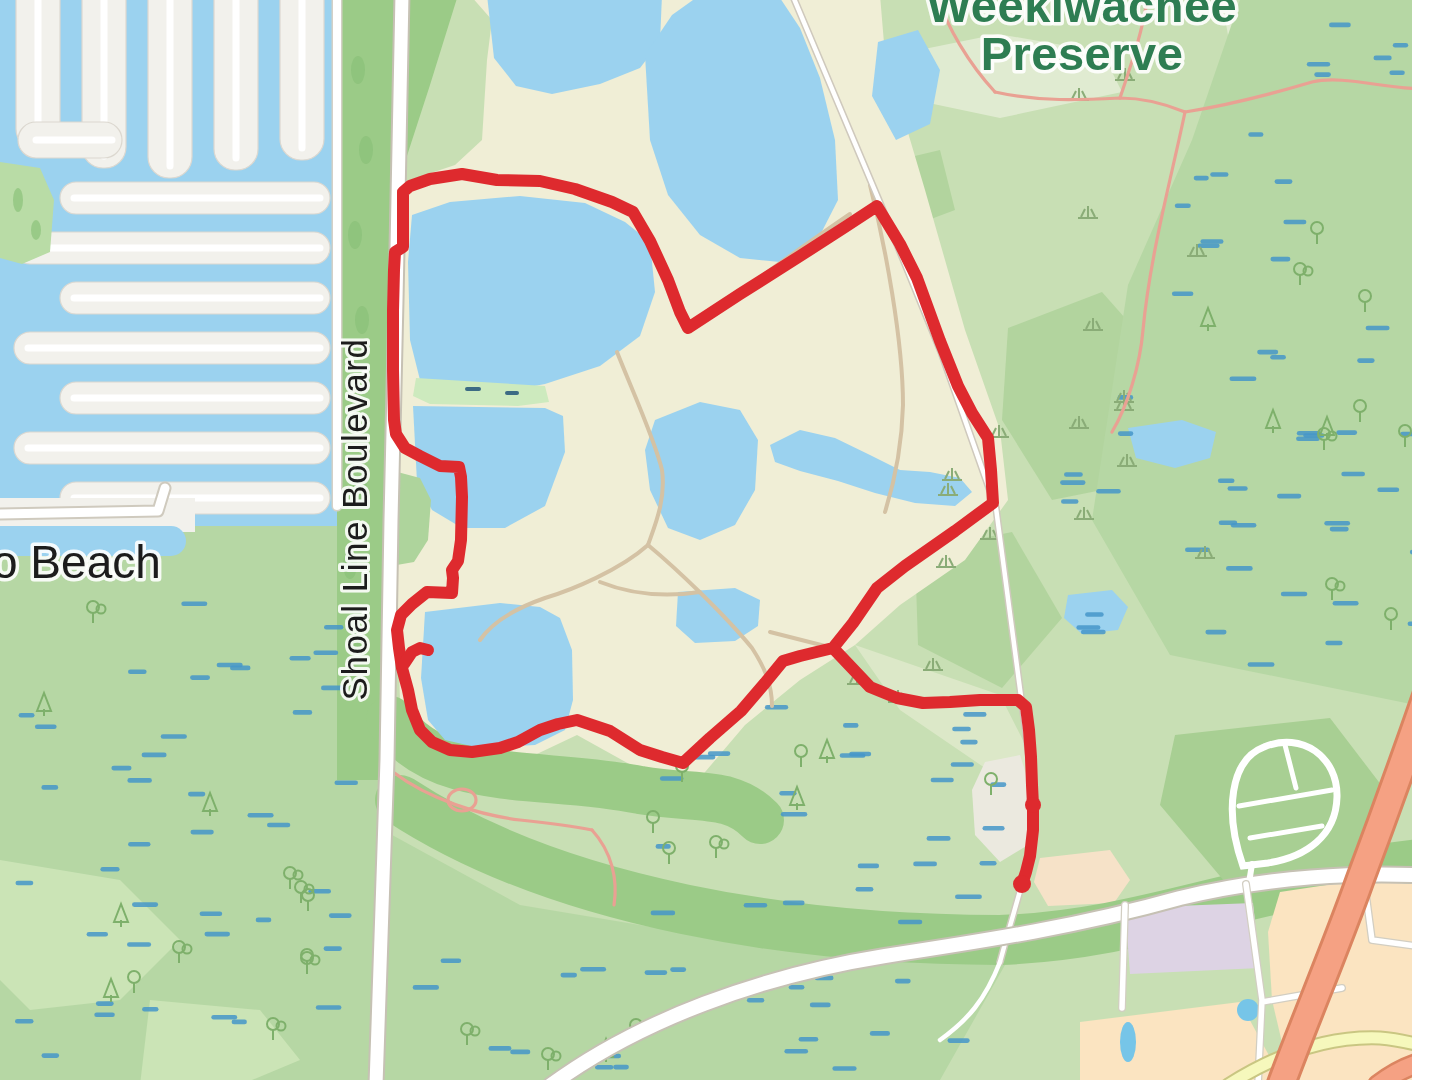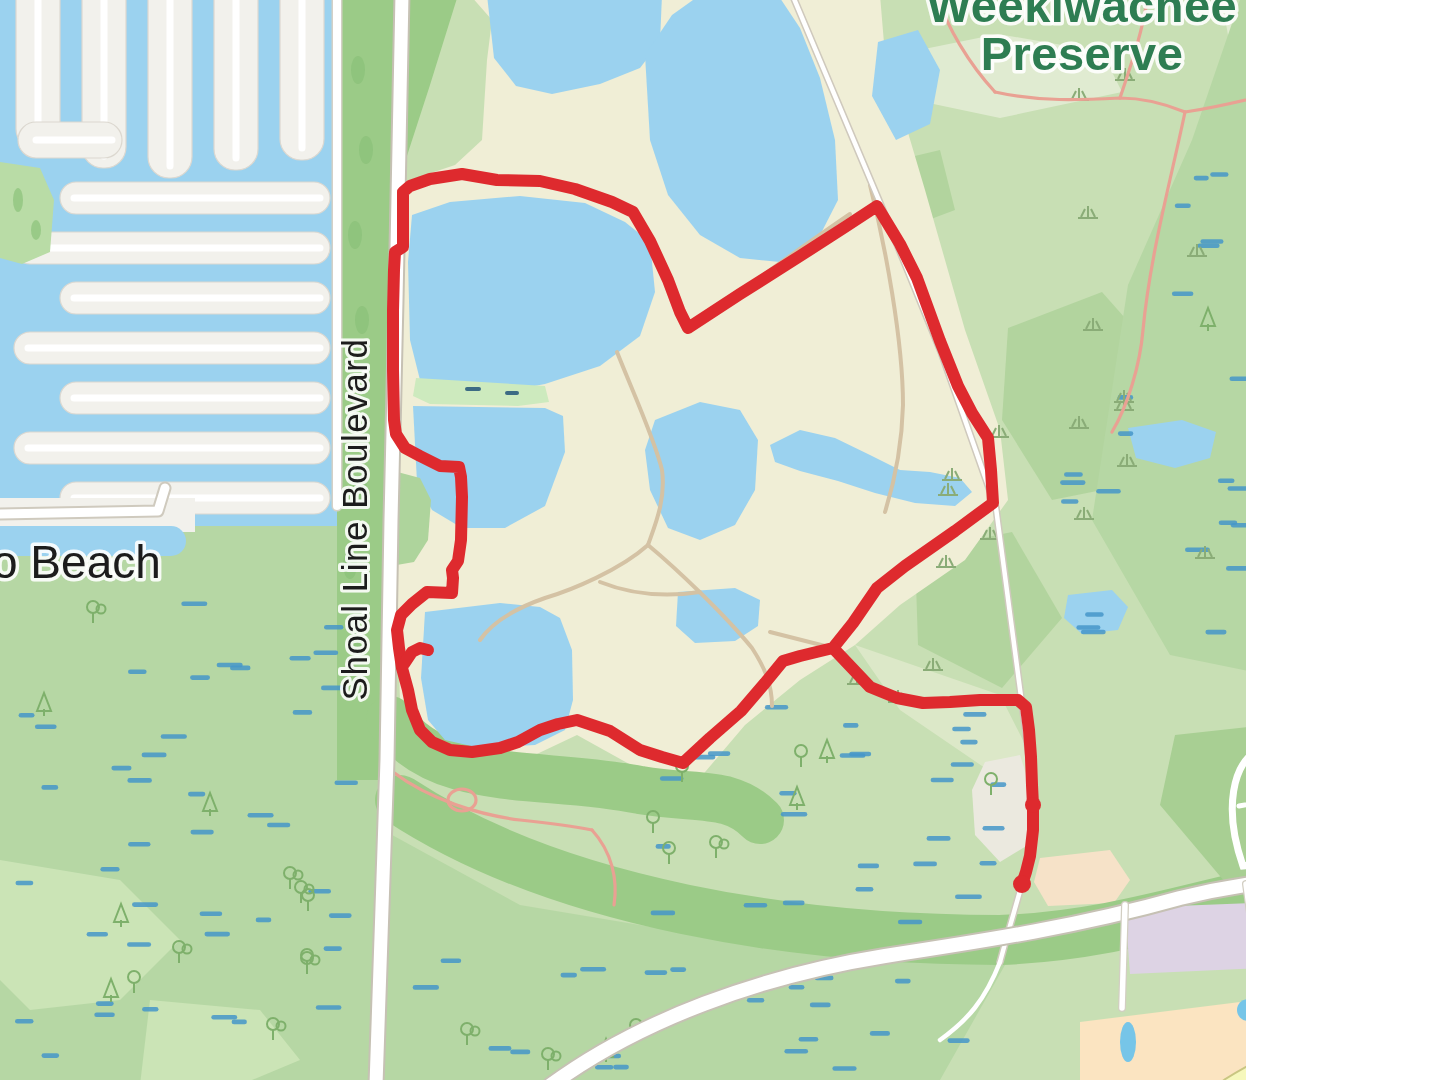--- a/index.html
+++ b/index.html
@@ -1,16 +1,16 @@
 <!DOCTYPE html>
 <html><head>
 <meta charset="utf-8">
 <style>
   html,body{margin:0;padding:0}
-  .map-wrap{position:relative;width:1246px;height:1080px;overflow:hidden;background:#22c55e}
+  .map-wrap{position:relative;width:1412px;height:1080px;overflow:hidden;background:#22c55e}
   svg{display:block}
   text{font-family:"Liberation Sans",sans-serif}
   .halo{paint-order:stroke;stroke:#ffffff;stroke-opacity:.88;stroke-linejoin:round}
   .lbl-preserve{font-size:47px;font-weight:600;stroke-width:7px;letter-spacing:.5px}
   .lbl-road{font-size:35px;fill:#1c1c1c;stroke-width:6px;letter-spacing:1.5px}
   .lbl-place{font-size:46px;fill:#1c1c1c;stroke-width:7px}
   .track{fill:none;stroke:#de2a2e;stroke-width:12;stroke-linejoin:round;stroke-linecap:round}
   .tree path,.tree circle{fill:none;stroke:#7eb06b;stroke-width:2}
   .grass path{fill:none;stroke:#8aac77;stroke-width:2}
   .tanpath{fill:none;stroke:#d4c2a4;stroke-width:4;stroke-linecap:round;stroke-linejoin:round}

